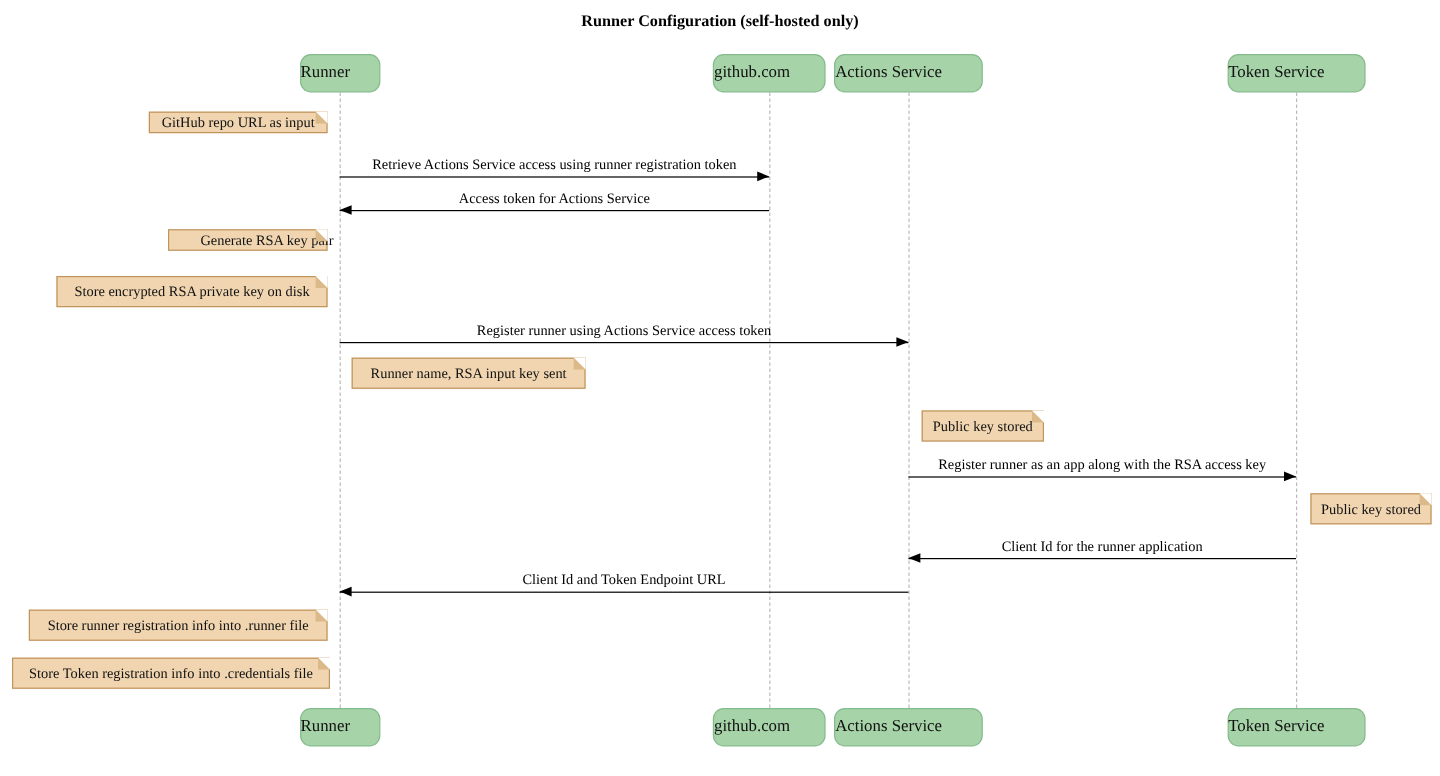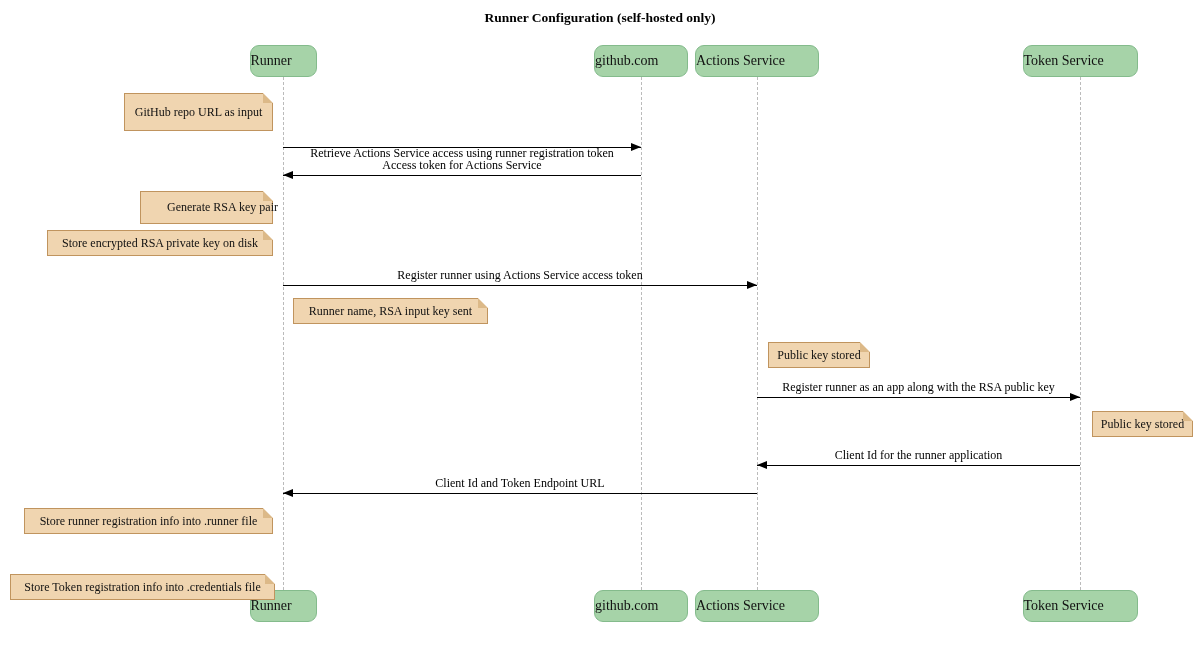--- a/index.html
+++ b/index.html
@@ -72,41 +72,41 @@
       </div>
       <div class="pbox" style="left: 1022.5px; top: 45px; width: 115px; height: 32px;">
         <span>Token Service</span>
       </div>
       <div class="pbox" style="left: 1022.5px; top: 590px; width: 115px; height: 32px;">
         <span>Token Service</span>
       </div>
     </div>
   <div id="messages">
       <div class="msg-line" style="left: 283px; top: 147px; width: 358px;"></div>
-      <div class="msg-label" style="left: 462px; top: 146px;">Retrieve Actions Service access using runner registration token</div>
+      <div class="msg-label" style="left: 462px; top: 130px;">Retrieve Actions Service access using runner registration token</div>
       <div class="arrowhead right" style="top: 143px; left: 631px;"></div>
       <div class="msg-line" style="left: 283px; top: 175px; width: 358px;"></div>
       <div class="msg-label" style="left: 462px; top: 158px;">Access token for Actions Service</div>
       <div class="arrowhead left" style="top: 171px; left: 283px;"></div>
       <div class="msg-line" style="left: 283px; top: 285px; width: 474px;"></div>
       <div class="msg-label" style="left: 520px; top: 268px;">Register runner using Actions Service access token</div>
       <div class="arrowhead right" style="top: 281px; left: 747px;"></div>
       <div class="msg-line" style="left: 757px; top: 397px; width: 323px;"></div>
-      <div class="msg-label" style="left: 918.5px; top: 380px;">Register runner as an app along with the RSA public key</div>
+      <div class="msg-label" style="left: 918.5px; top: 380px;">Register runner as an app along with the RSA access key</div>
       <div class="arrowhead right" style="top: 393px; left: 1070px;"></div>
       <div class="msg-line" style="left: 757px; top: 465px; width: 323px;"></div>
       <div class="msg-label" style="left: 918.5px; top: 448px;">Client Id for the runner application</div>
       <div class="arrowhead left" style="top: 461px; left: 757px;"></div>
       <div class="msg-line" style="left: 283px; top: 493px; width: 474px;"></div>
       <div class="msg-label" style="left: 520px; top: 476px;">Client Id and Token Endpoint URL</div>
       <div class="arrowhead left" style="top: 489px; left: 283px;"></div>
     </div>
   <div id="notes">
-      <div class="note" style="left: 124px; top: 93px; width: 149px; height: 38px; text-align: right;">GitHub repo URL as input</div>
-      <div class="note" style="left: 140px; top: 191px; width: 133px; height: 33px; padding-left: 36px;">Generate RSA key pair</div>
+      <div class="note" style="left: 124px; top: 93px; width: 149px; height: 18px; text-align: right;">GitHub repo URL as input</div>
+      <div class="note" style="left: 140px; top: 191px; width: 133px; height: 18px; padding-left: 36px;">Generate RSA key pair</div>
       <div class="note" style="left: 47px; top: 230px; width: 226px; height: 26px;">Store encrypted RSA private key on disk</div>
       <div class="note" style="left: 293px; top: 298px; width: 195px; height: 26px;">Runner name, RSA input key sent</div>
       <div class="note" style="left: 768px; top: 342px; width: 102px; height: 26px;">Public key stored</div>
       <div class="note" style="left: 1092px; top: 411px; width: 101px; height: 26px;">Public key stored</div>
       <div class="note" style="left: 24px; top: 508px; width: 249px; height: 26px;">Store runner registration info into .runner file</div>
-      <div class="note" style="left: 10px; top: 548px; width: 265px; height: 26px; margin-top: 26px;">Store Token registration info into .credentials file</div>
+      <div class="note" style="left: 10px; top: 548px; width: 265px; height: 26px;">Store Token registration info into .credentials file</div>
     </div>
 </div>
 
 </body></html>

